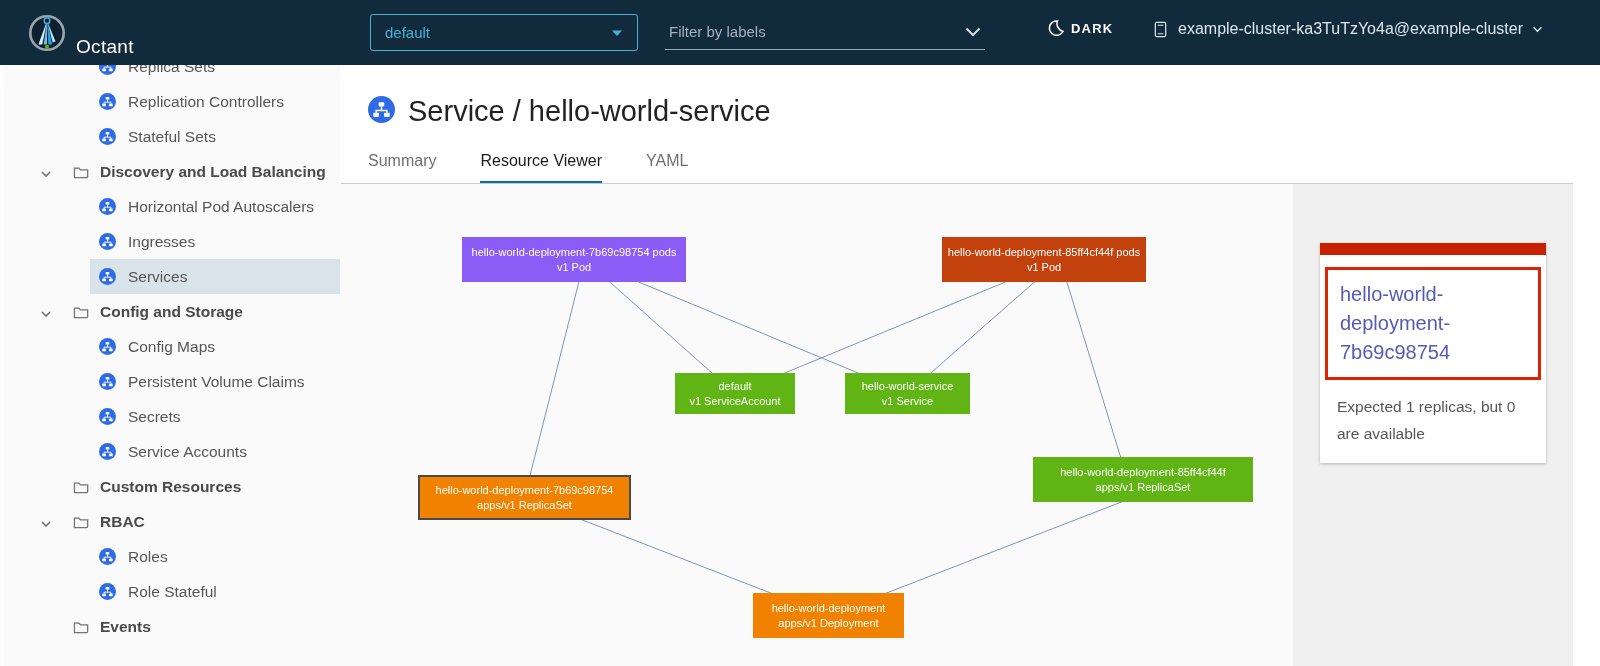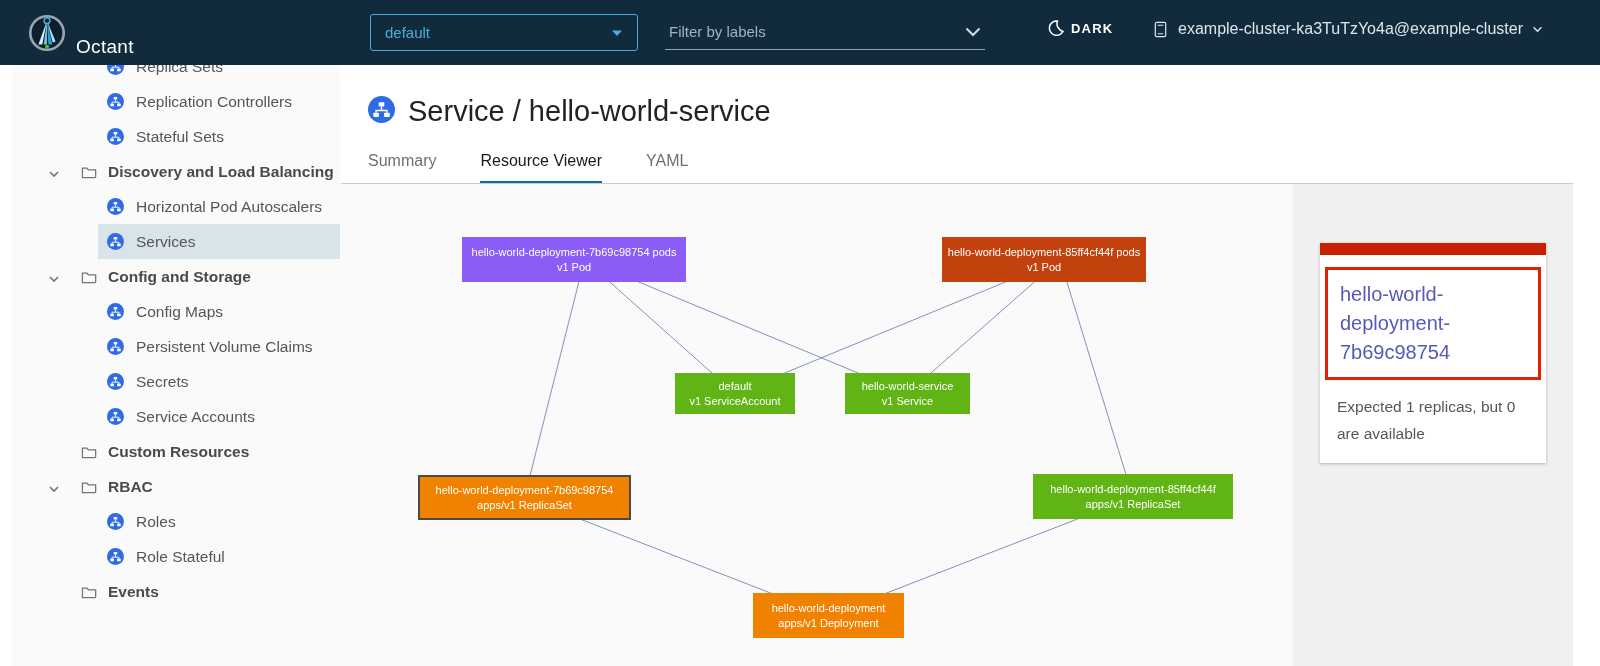--- a/index.html
+++ b/index.html
@@ -18,21 +18,21 @@
   .filter-box { position:absolute; left:665px; top:14px; width:320px; height:36px;
     border-bottom:1px solid #93a6b1; display:flex; align-items:center; padding:0 4px; }
   .filter-box span { color:#a3b2bc; font-size:15px; flex:1; }
   .theme-toggle { position:absolute; left:1048px; top:20px; display:flex; align-items:center;
     gap:7px; color:#fff; cursor:pointer; }
   .theme-toggle b { font-size:13px; letter-spacing:1.2px; }
   .cluster-select { position:absolute; left:1152px; top:20px; display:flex; align-items:center;
     gap:9px; color:#dce6ec; font-size:16px; cursor:pointer; }
 
   
-  .sidebar { position:absolute; left:12px; top:65px; width:340px; bottom:0;
+  .sidebar { position:absolute; left:4px; top:65px; width:340px; bottom:0;
     background:#fafafa; border-right:1px solid #e3e3e3; overflow:hidden; }
   .nav-list { margin-top:-16px; }
   .nav-row { height:35px; display:flex; align-items:center; font-size:15.5px;
     color:#565656; cursor:pointer; position:relative; }
   .nav-row.selected { background:linear-gradient(to right, rgba(0,0,0,0) 86px, #d8e3ea 86px); }
   .nav-row .chev { width:12px; height:12px; margin-left:36px; }
   .nav-row .chev-space { width:12px; margin-left:36px; }
   .nav-row .folder { width:18px; height:18px; margin-left:20px; }
   .nav-row .badge { width:17px; height:17px; margin-left:95px; }
   .nav-row .lbl-group { margin-left:10px; font-weight:bold; color:#4a4a4a; }
@@ -165,20 +165,32 @@
         <span class="badge"><svg width="17" height="17" viewBox="0 0 20 20">
   <circle cx="10" cy="10" r="10" fill="#2f6be4"></circle>
   <g fill="#fff">
               <rect x="7.9" y="4.6" width="4.2" height="3.1" rx="0.6"></rect>
   <rect x="3.9" y="12.4" width="4.2" height="3.1" rx="0.6"></rect>
   <rect x="11.9" y="12.4" width="4.2" height="3.1" rx="0.6"></rect>
             </g>
   <path d="M10 7.7v2M6 12.4v-1.6h8v1.6M10 9.7v1.1" stroke="#fff" stroke-width="1.1" fill="none"></path>
           </svg></span>
             <span class="lbl-leaf">Horizontal Pod Autoscalers</span>
+      </div>
+      <div class="nav-row">
+        <span class="badge"><svg width="17" height="17" viewBox="0 0 20 20">
+  <circle cx="10" cy="10" r="10" fill="#2f6be4"></circle>
+  <g fill="#fff">
+              <rect x="7.9" y="4.6" width="4.2" height="3.1" rx="0.6"></rect>
+  <rect x="3.9" y="12.4" width="4.2" height="3.1" rx="0.6"></rect>
+  <rect x="11.9" y="12.4" width="4.2" height="3.1" rx="0.6"></rect>
+            </g>
+  <path d="M10 7.7v2M6 12.4v-1.6h8v1.6M10 9.7v1.1" stroke="#fff" stroke-width="1.1" fill="none"></path>
+          </svg></span>
+            <span class="lbl-leaf">Ingresses</span>
       </div>
       <div class="nav-row selected">
         <span class="badge"><svg width="17" height="17" viewBox="0 0 20 20">
   <circle cx="10" cy="10" r="10" fill="#2f6be4"></circle>
   <g fill="#fff">
               <rect x="7.9" y="4.6" width="4.2" height="3.1" rx="0.6"></rect>
   <rect x="3.9" y="12.4" width="4.2" height="3.1" rx="0.6"></rect>
   <rect x="11.9" y="12.4" width="4.2" height="3.1" rx="0.6"></rect>
             </g>
   <path d="M10 7.7v2M6 12.4v-1.6h8v1.6M10 9.7v1.1" stroke="#fff" stroke-width="1.1" fill="none"></path>
@@ -338,21 +350,21 @@
                   <span>v1 ServiceAccount</span>
       </div>
       <div class="gnode" style="left: 505px; top: 189px; width: 125px; height: 41px; background: rgb(96, 181, 21);">
         <span>hello-world-service</span>
                   <span>v1 Service</span>
       </div>
       <div class="gnode selected" style="left: 78px; top: 291px; width: 213px; height: 45px; background: rgb(240, 130, 0);">
         <span>hello-world-deployment-7b69c98754</span>
                   <span>apps/v1 ReplicaSet</span>
       </div>
-      <div class="gnode" style="left: 693px; top: 290px; width: 200px; height: 45px; background: rgb(96, 181, 21);">
+      <div class="gnode" style="left: 693px; top: 273px; width: 220px; height: 45px; background: rgb(96, 181, 21);">
         <span>hello-world-deployment-85ff4cf44f</span>
                   <span>apps/v1 ReplicaSet</span>
       </div>
       <div class="gnode" style="left: 413px; top: 409px; width: 151px; height: 45px; background: rgb(240, 130, 0);">
         <span>hello-world-deployment</span>
                   <span>apps/v1 Deployment</span>
       </div>
     </div>
 </div>
 

